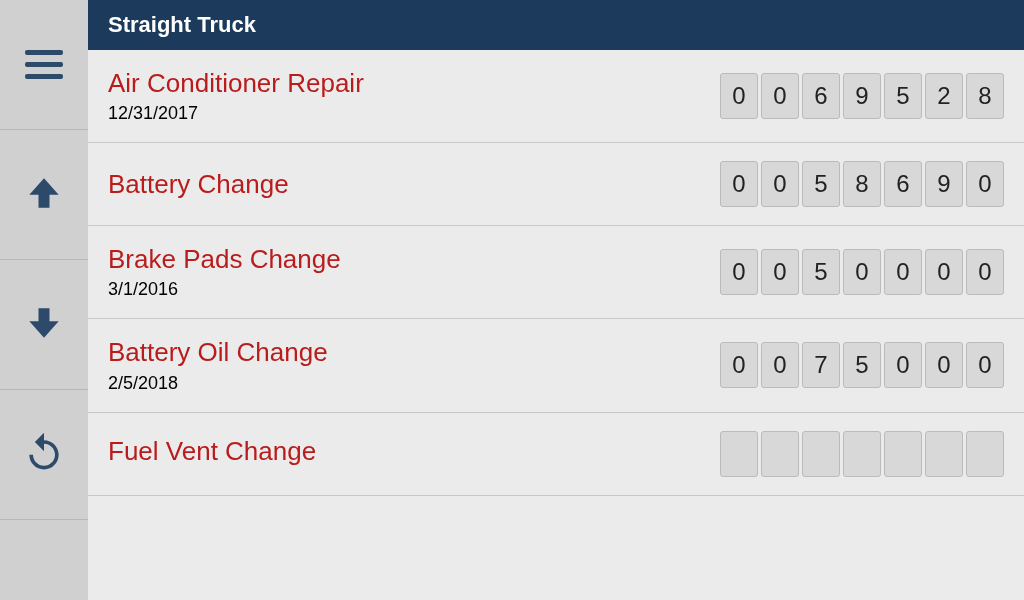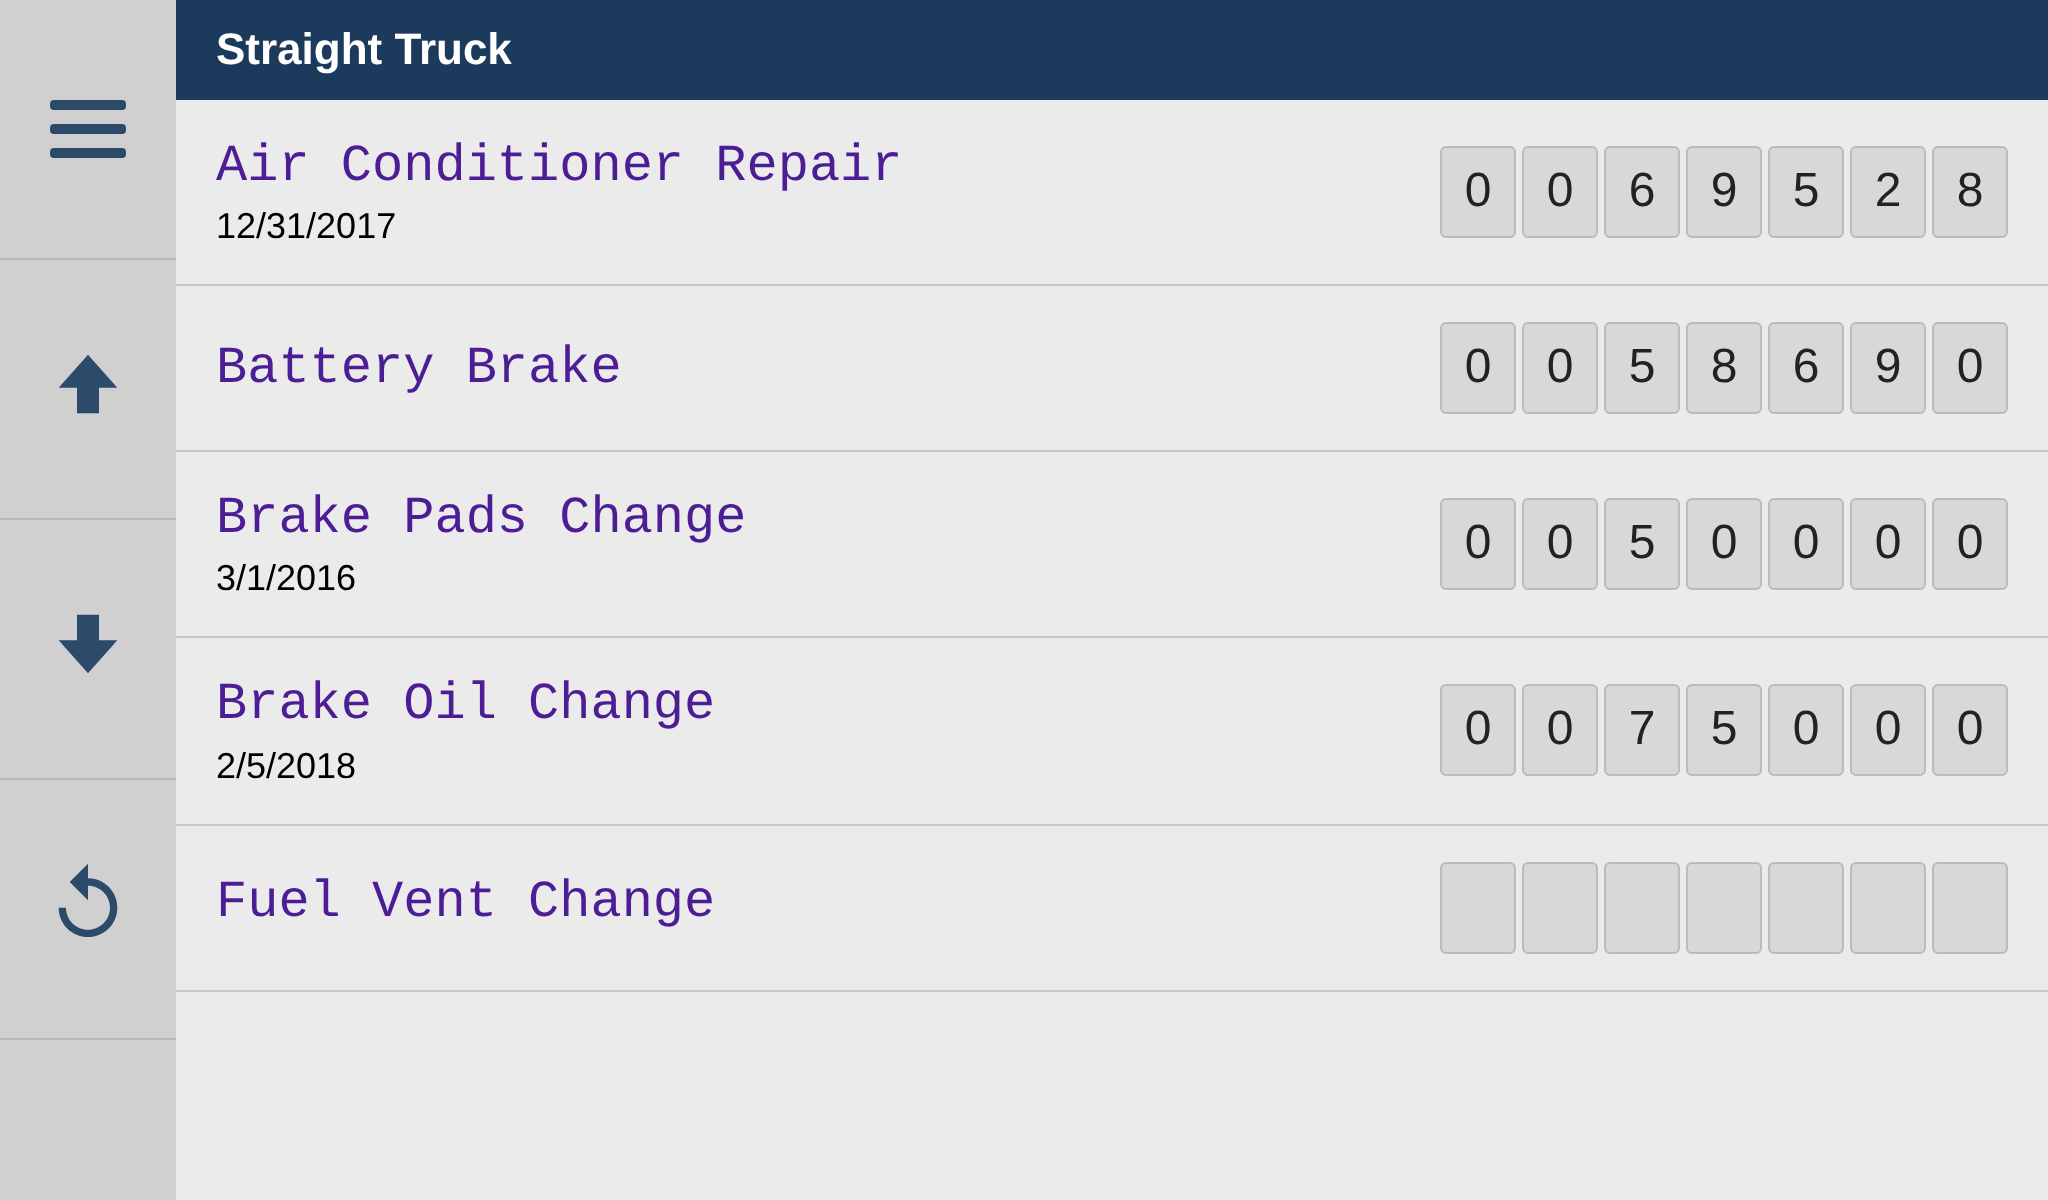--- a/index.html
+++ b/index.html
@@ -101,24 +101,23 @@
       border-bottom: 1px solid #c8c8c8;
       background: #ebebeb;
     }
 
     .item-left {
       flex: 1;
     }
 
     .item-title {
       font-size: 26px;
-      color: #4c1d95;
+      color: #b91c1c;
       font-weight: normal;
       line-height: 1.2;
-      font-family: Liberation Mono, monospace;
     }
 
     .item-date {
       font-size: 18px;
       color: #000000;
       margin-top: 4px;
     }
 
     
     .odometer {
@@ -193,21 +192,21 @@
         <div class="odometer-digit">6</div>
         <div class="odometer-digit">9</div>
         <div class="odometer-digit">5</div>
         <div class="odometer-digit">2</div>
         <div class="odometer-digit">8</div>
       </div>
     </div>
 
     <div class="list-item">
       <div class="item-left">
-        <div class="item-title">Battery Brake</div>
+        <div class="item-title">Battery Change</div>
       </div>
       <div class="odometer">
         <div class="odometer-digit">0</div>
         <div class="odometer-digit">0</div>
         <div class="odometer-digit">5</div>
         <div class="odometer-digit">8</div>
         <div class="odometer-digit">6</div>
         <div class="odometer-digit">9</div>
         <div class="odometer-digit">0</div>
       </div>
@@ -224,21 +223,21 @@
         <div class="odometer-digit">5</div>
         <div class="odometer-digit">0</div>
         <div class="odometer-digit">0</div>
         <div class="odometer-digit">0</div>
         <div class="odometer-digit">0</div>
       </div>
     </div>
 
     <div class="list-item">
       <div class="item-left">
-        <div class="item-title">Brake Oil Change</div>
+        <div class="item-title">Battery Oil Change</div>
         <div class="item-date">2/5/2018</div>
       </div>
       <div class="odometer">
         <div class="odometer-digit">0</div>
         <div class="odometer-digit">0</div>
         <div class="odometer-digit">7</div>
         <div class="odometer-digit">5</div>
         <div class="odometer-digit">0</div>
         <div class="odometer-digit">0</div>
         <div class="odometer-digit">0</div>

